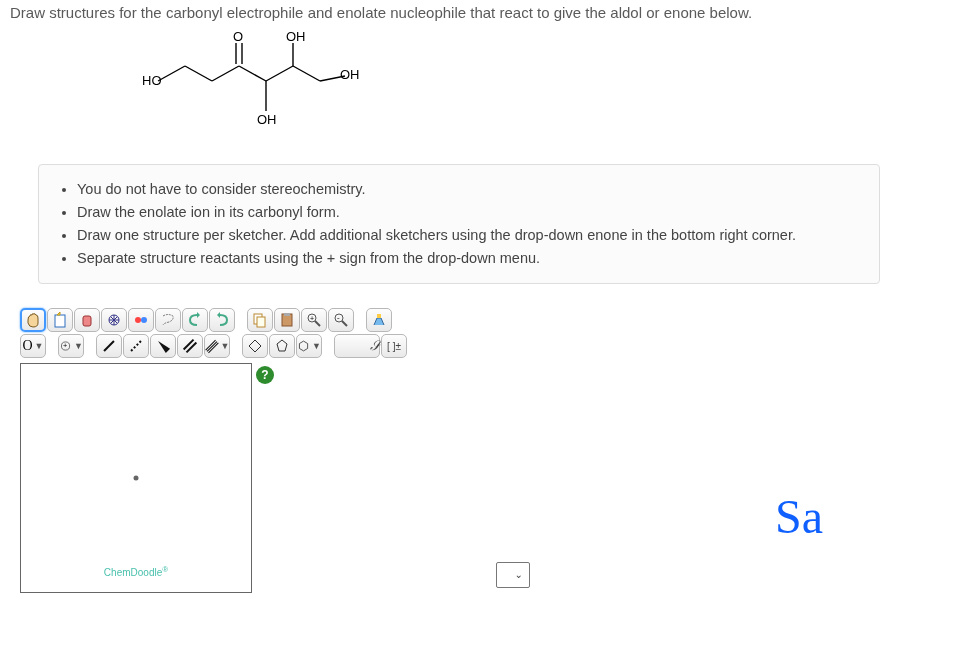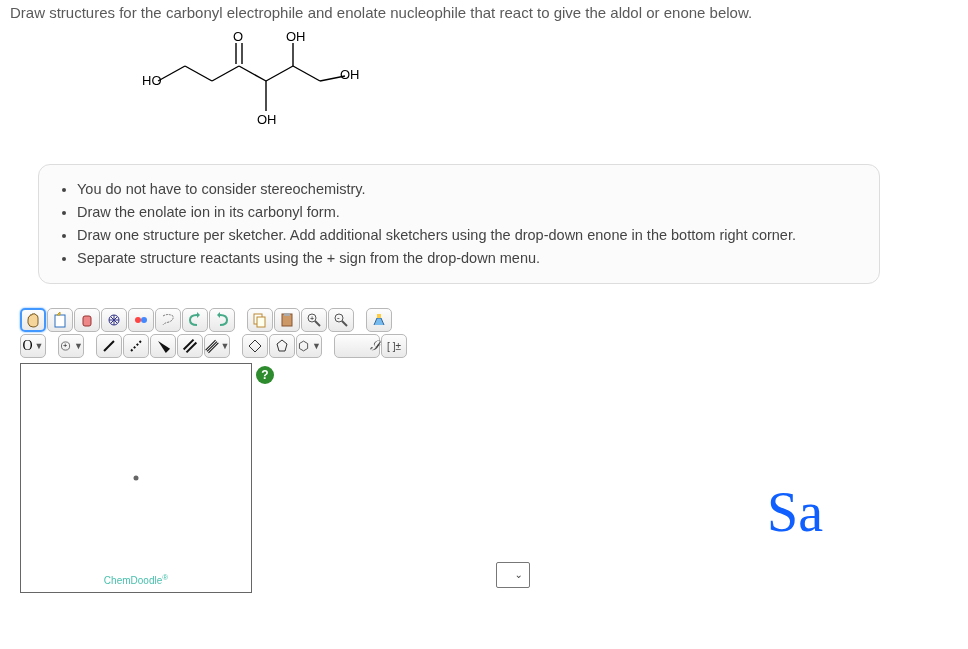--- a/index.html
+++ b/index.html
@@ -14,21 +14,21 @@
   .container { padding: 4px 10px; width: 900px; }
   .question-text {
     color: #5a5a5a;
     font-size: 15px;
   }
   .molecule-box {
     margin: 10px 0 20px 130px;
   }
   .instructions {
     border: 1px solid #ddd;
-    border-radius: 12px;
+    border-radius: 4px;
     background: #fbfbfb;
     padding: 12px 20px;
     margin: 8px 10px 24px 28px;
     color: #444;
     font-size: 14.5px;
     line-height: 1.45;
   }
   .instructions ul { padding-left: 18px; }
   .instructions li { margin: 2px 0; }
   .sketcher-wrap {
@@ -73,21 +73,21 @@
     display:flex; align-items:center; justify-content:center;
     font-size:12px; font-weight:bold;
     cursor:pointer;
   }
   .center-dot {
     position:absolute; left:50%; top:50%;
     width:5px; height:5px; background:#666; border-radius:50%;
     transform:translate(-50%,-50%);
   }
   .chemdoodle-label {
-    position:absolute; bottom:6px; left:50%; transform:translateX(-50%);
+    position:absolute; bottom:14px; left:50%; transform:translateX(-50%);
     font-size:10px; color:#49c0ad;
   }
   .chemdoodle-label sup { font-size:8px; }
   .dropdown-box {
     display:inline-block;
     width:34px; height:26px;
     border:1px solid #777;
     border-radius:2px;
     background:#fff;
     margin-left: 240px;
@@ -95,21 +95,21 @@
     position: relative;
     top: -8px;
     cursor:pointer;
   }
   .dropdown-box .caret { position:absolute; right:6px; top:6px; font-size:10px; color:#444; }
   .annotation {
     position: absolute;
     right: 145px;
     bottom: 105px;
     font-family: 'Comic Sans MS', cursive;
-    font-size: 56px;
+    font-size: 48px;
     color: #1060ff;
   }
   
   .bond-line { width:14px; height:2px; background:#111; transform:rotate(-45deg); }
   .bond-dotted { width:14px; border-top:2px dotted #111; transform:rotate(-45deg); }
   .bond-wedge {
     width:0;height:0;border-left:3px solid transparent;
     border-right:3px solid transparent;border-bottom:14px solid #111;
     transform:rotate(-45deg);
   }

